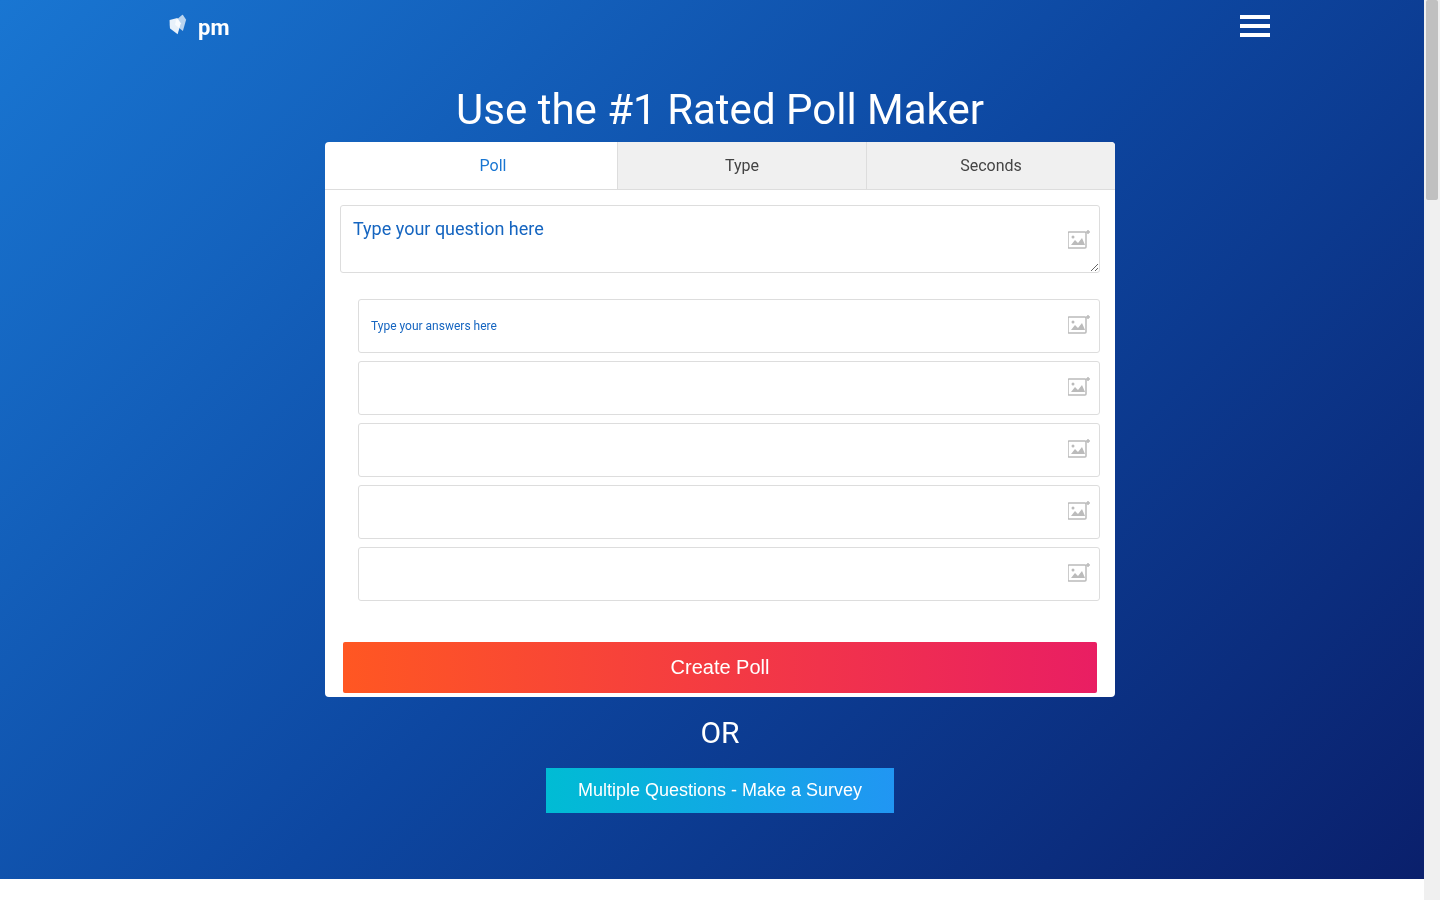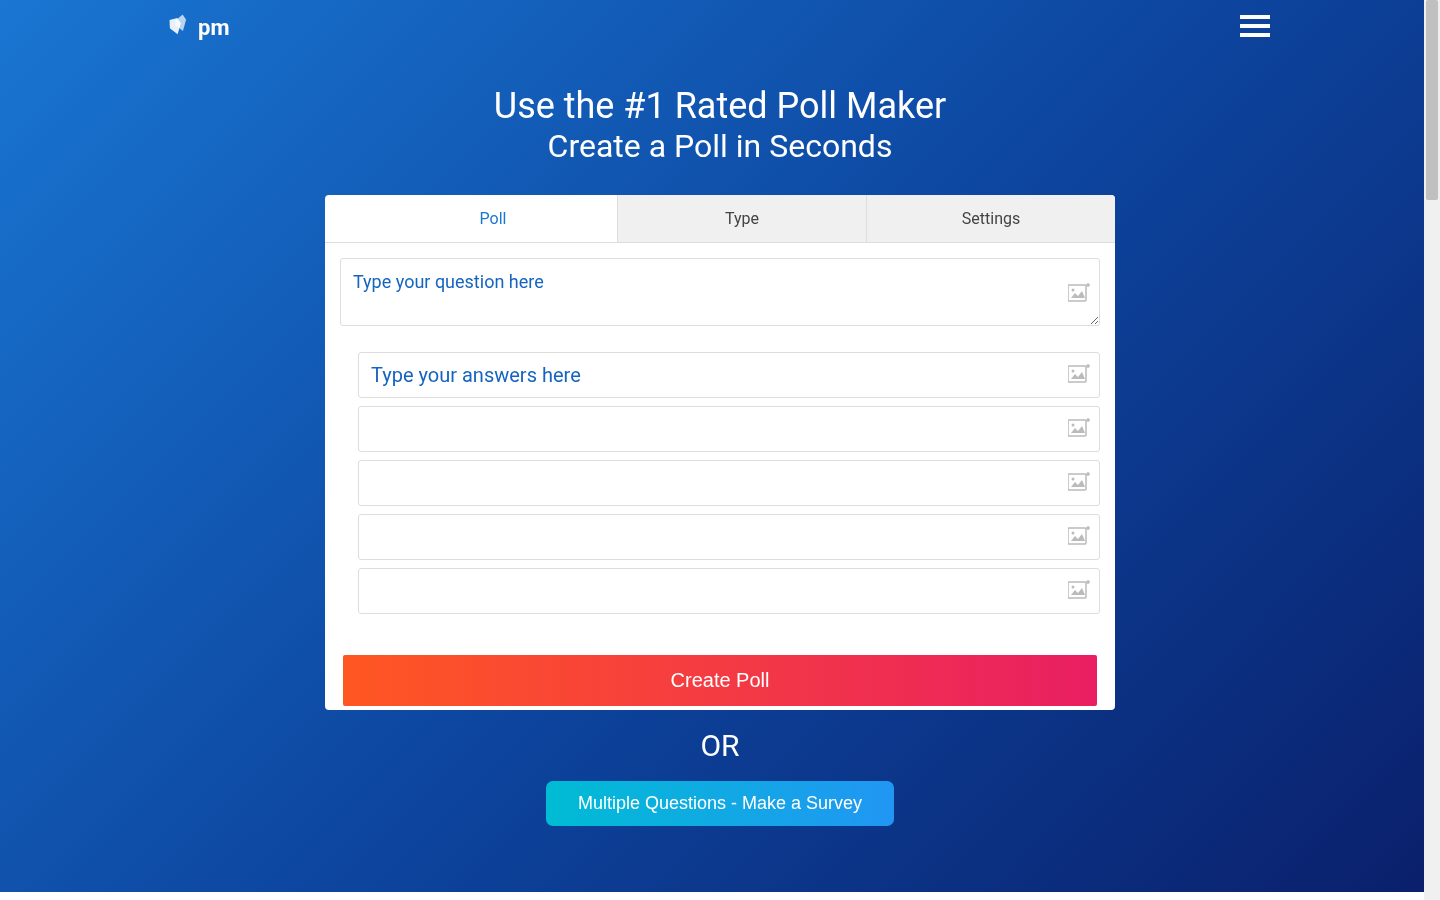--- a/index.html
+++ b/index.html
@@ -55,22 +55,23 @@
       background: white;
     }
     
     .hero-content {
       text-align: center;
       color: white;
       padding-top: 30px;
     }
     
     .hero-title {
-      font-size: 36px;
+      font-size: 42px;
       font-weight: 400;
+      margin-bottom: 8px;
     }
     
     .hero-subtitle {
       font-size: 32px;
       font-weight: 400;
       margin-bottom: 30px;
     }
     
     .poll-card {
       background: white;
@@ -143,25 +144,25 @@
       padding-left: 18px;
     }
     
     .answer-wrap {
       position: relative;
       margin-bottom: 8px;
     }
     
     .answer-input {
       width: 100%;
-      height: 46px;
+      height: 54px;
       padding: 8px 50px 8px 12px;
       border: 1px solid #ddd;
       border-radius: 3px;
-      font-size: 20px;
+      font-size: 12px;
       font-family: inherit;
       color: #1565c0;
     }
     
     .answer-input::placeholder {
       color: #1565c0;
     }
     
     .create-btn {
       width: calc(100% - 36px);
@@ -185,21 +186,21 @@
     
     .survey-btn {
       display: block;
       margin: 16px auto;
       padding: 12px 32px;
       background: linear-gradient(90deg, #00bcd4 0%, #2196f3 100%);
       color: white;
       border: none;
       font-size: 18px;
       cursor: pointer;
-      border-radius: 7px;
+      border-radius: 0;
     }
     
     .footer-section {
       background: white;
       padding: 80px 20px 40px 20px;
       text-align: center;
     }
     
     .scrollbar-track {
       position: fixed;
@@ -236,27 +237,26 @@
     </div>
     <div class="hamburger">
       <span></span>
       <span></span>
       <span></span>
     </div>
   </div>
 
   <div class="hero-content">
     <h1 class="hero-title">Use the #1 Rated Poll Maker</h1>
-    <h2 class="hero-subtitle">Create a Poll in Seconds</h2>
 
     <div class="poll-card">
       <div class="tabs">
         <div class="tab active">Poll</div>
         <div class="tab">Type</div>
-        <div class="tab">Settings</div>
+        <div class="tab">Seconds</div>
       </div>
       
       <div class="poll-body">
         <div class="question-wrap">
           <textarea class="question-input" placeholder="Type your question here" style=""></textarea>
           <span class="image-icon">
             <svg width="22" height="20" viewBox="0 0 22 20">
               <rect x="0" y="3" width="18" height="16" rx="1" fill="none" stroke="#bbb" stroke-width="1.5"></rect>
               <circle cx="5" cy="8" r="1.5" fill="#bbb"></circle>
               <path d="M3 16 L7 11 L10 14 L14 9 L17 16 Z" fill="#bbb"></path>

